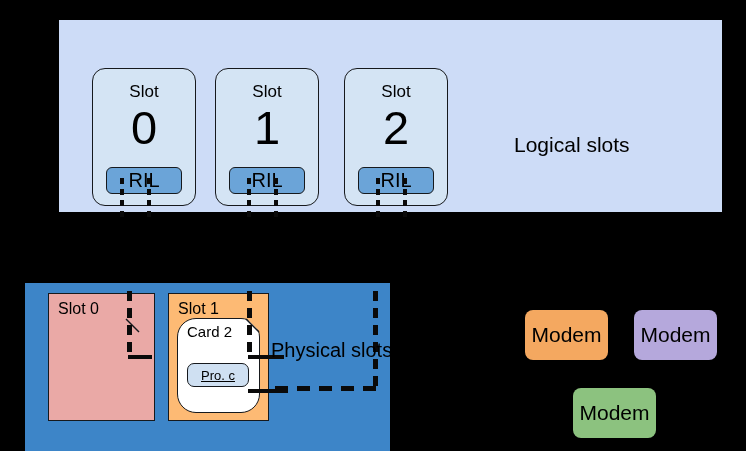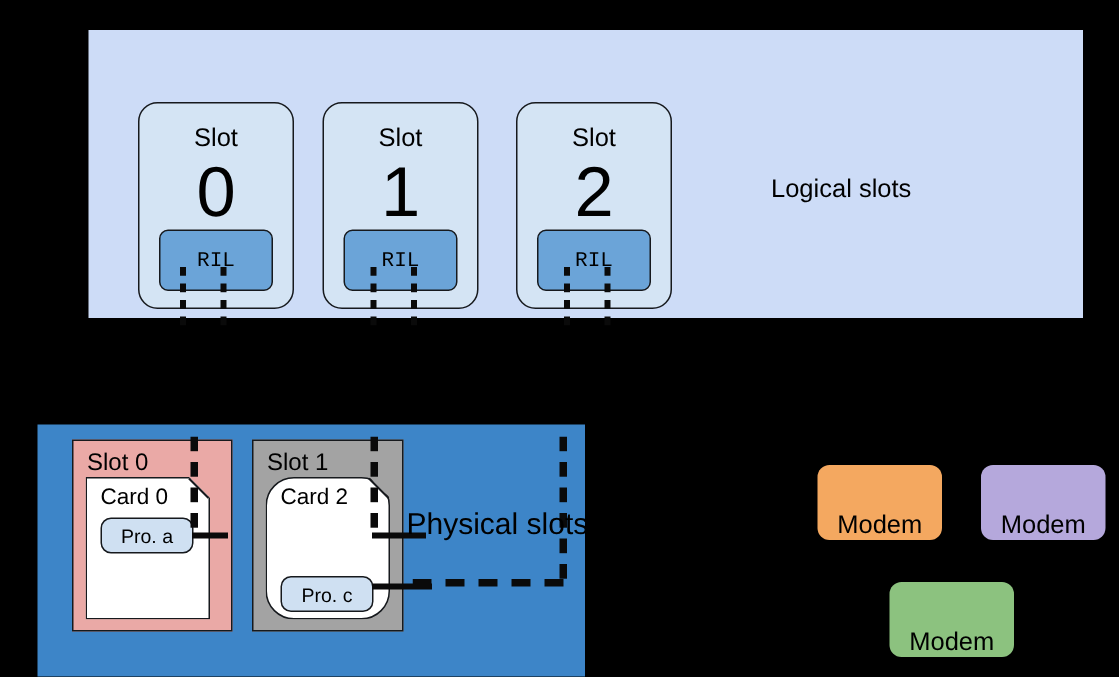--- a/index.html
+++ b/index.html
@@ -21,27 +21,27 @@
   }
   .slot-card .slot-word{
     position:absolute;left:0;right:0;top:13px;text-align:center;
     font-size:17px;line-height:19px;
   }
   .slot-card .slot-num{
     position:absolute;left:0;right:0;top:32px;text-align:center;
     font-size:47px;line-height:54px;
   }
   .ril{
-    position:absolute;left:13px;right:13px;bottom:11px;height:41px;
+    position:absolute;left:13px;right:13px;bottom:11px;height:27px;
     background:#6ba4d8;border:1.4px solid #16191d;border-radius:6px;
     display:flex;align-items:center;justify-content:center;
-    font-size:14px;box-sizing:border-box;font-family:Liberation Mono, monospace;
+    font-size:20px;box-sizing:border-box;
   }
   .logical-label{
-    position:absolute;left:455px;top:96px;font-size:17px;line-height:20px;
+    position:absolute;left:455px;top:115px;font-size:21px;line-height:20px;
     white-space:nowrap;
   }
 
   
   .stub{
     position:absolute;width:4px;
     background-image:linear-gradient(#0a0a0a 52%,rgba(0,0,0,0) 0%);
     background-size:4px 11px;background-repeat:repeat-y;
   }
 
@@ -52,21 +52,21 @@
   }
   .pslot{
     position:absolute;top:10px;height:128px;
     border:1.4px solid #16191d;box-sizing:border-box;
   }
   .pslot .pslot-title{
     position:absolute;left:9px;top:5px;font-size:16px;line-height:19px;
     white-space:nowrap;
   }
   .pslot-0{left:23px;width:107px;background:#eaa9a6;}
-  .pslot-1{left:143px;width:101px;background:#a3a3a3;}
+  .pslot-1{left:143px;width:101px;background:#fdba74;}
 
   
   .card{
     position:absolute;background:#ffffff;
     border:1.4px solid #16191d;box-sizing:border-box;
     clip-path:polygon(0 0, calc(100% - 14px) 0, 100% 14px, 100% 100%, 0 100%);
   }
   .card .card-title{
     position:absolute;left:9px;top:4px;font-size:15px;line-height:18px;
     white-space:nowrap;
@@ -93,23 +93,22 @@
   }
   .hdash{
     position:absolute;height:5px;
     background-image:linear-gradient(to right,#0a0a0a 58%,rgba(0,0,0,0) 0%);
     background-size:22px 5px;background-repeat:repeat-x;
   }
 
   
   .modem{
     position:absolute;border-radius:8px;
-    display:flex;align-items:flex-end;justify-content:center;
-    font-size:17px;
-    margin-left:20px;
+    display:flex;align-items:center;justify-content:center;
+    font-size:21px;
   }
 </style>
 </head>
 <body>
 
 <div class="stage">
 
   <div class="logical-panel">
 
     <div class="slot-card" style="left:33px;">
@@ -137,37 +136,33 @@
   <div class="stub" style="left:147px;top:178px;height:40px;"></div>
   <div class="stub" style="left:247px;top:178px;height:40px;"></div>
   <div class="stub" style="left:274px;top:178px;height:40px;"></div>
   <div class="stub" style="left:376px;top:178px;height:40px;"></div>
   <div class="stub" style="left:403px;top:178px;height:40px;"></div>
 
   <div class="physical-panel">
 
     <div class="pslot pslot-0">
       <div class="pslot-title">Slot 0</div>
-      <div class="card" style="left:8px;top:24px;width:83px;height:95px;">
-        <div class="card-title">Card 0</div>
-        <div class="pro" style="left:9px;top:26px;width:62px;">Pro. a</div>
-      </div>
 
       <svg style="position:absolute;left:8px;top:24px;width:83px;height:95px;overflow:visible;">
         <polyline points="69,1 82,14" fill="none" stroke="#16191d" stroke-width="1.4"></polyline>
       </svg>
 
       <div class="wire" style="left:79px;top:61px;width:24px;height:4px;"></div>
     </div>
 
     <div class="pslot pslot-1">
       <div class="pslot-title">Slot 1</div>
       <div class="card" style="left:8px;top:24px;width:83px;height:95px;border-radius:19px;">
         <div class="card-title">Card 2</div>
-        <div class="pro" style="left:9px;top:65px;width:62px;">Pro. c</div>
+        <div class="pro" style="left:9px;top:44px;width:62px;text-decoration:underline;">Pro. c</div>
       </div>
       <svg style="position:absolute;left:8px;top:24px;width:83px;height:95px;overflow:visible;">
         <polyline points="69,1 82,14" fill="none" stroke="#16191d" stroke-width="1.4"></polyline>
       </svg>
       <div class="wire" style="left:79px;top:61px;width:36px;height:4px;"></div>
       <div class="wire" style="left:79px;top:95px;width:40px;height:4px;"></div>
     </div>
 
     <div class="vdash" style="left:102px;top:8px;height:66px;"></div>
     <div class="vdash" style="left:222px;top:8px;height:66px;"></div>

